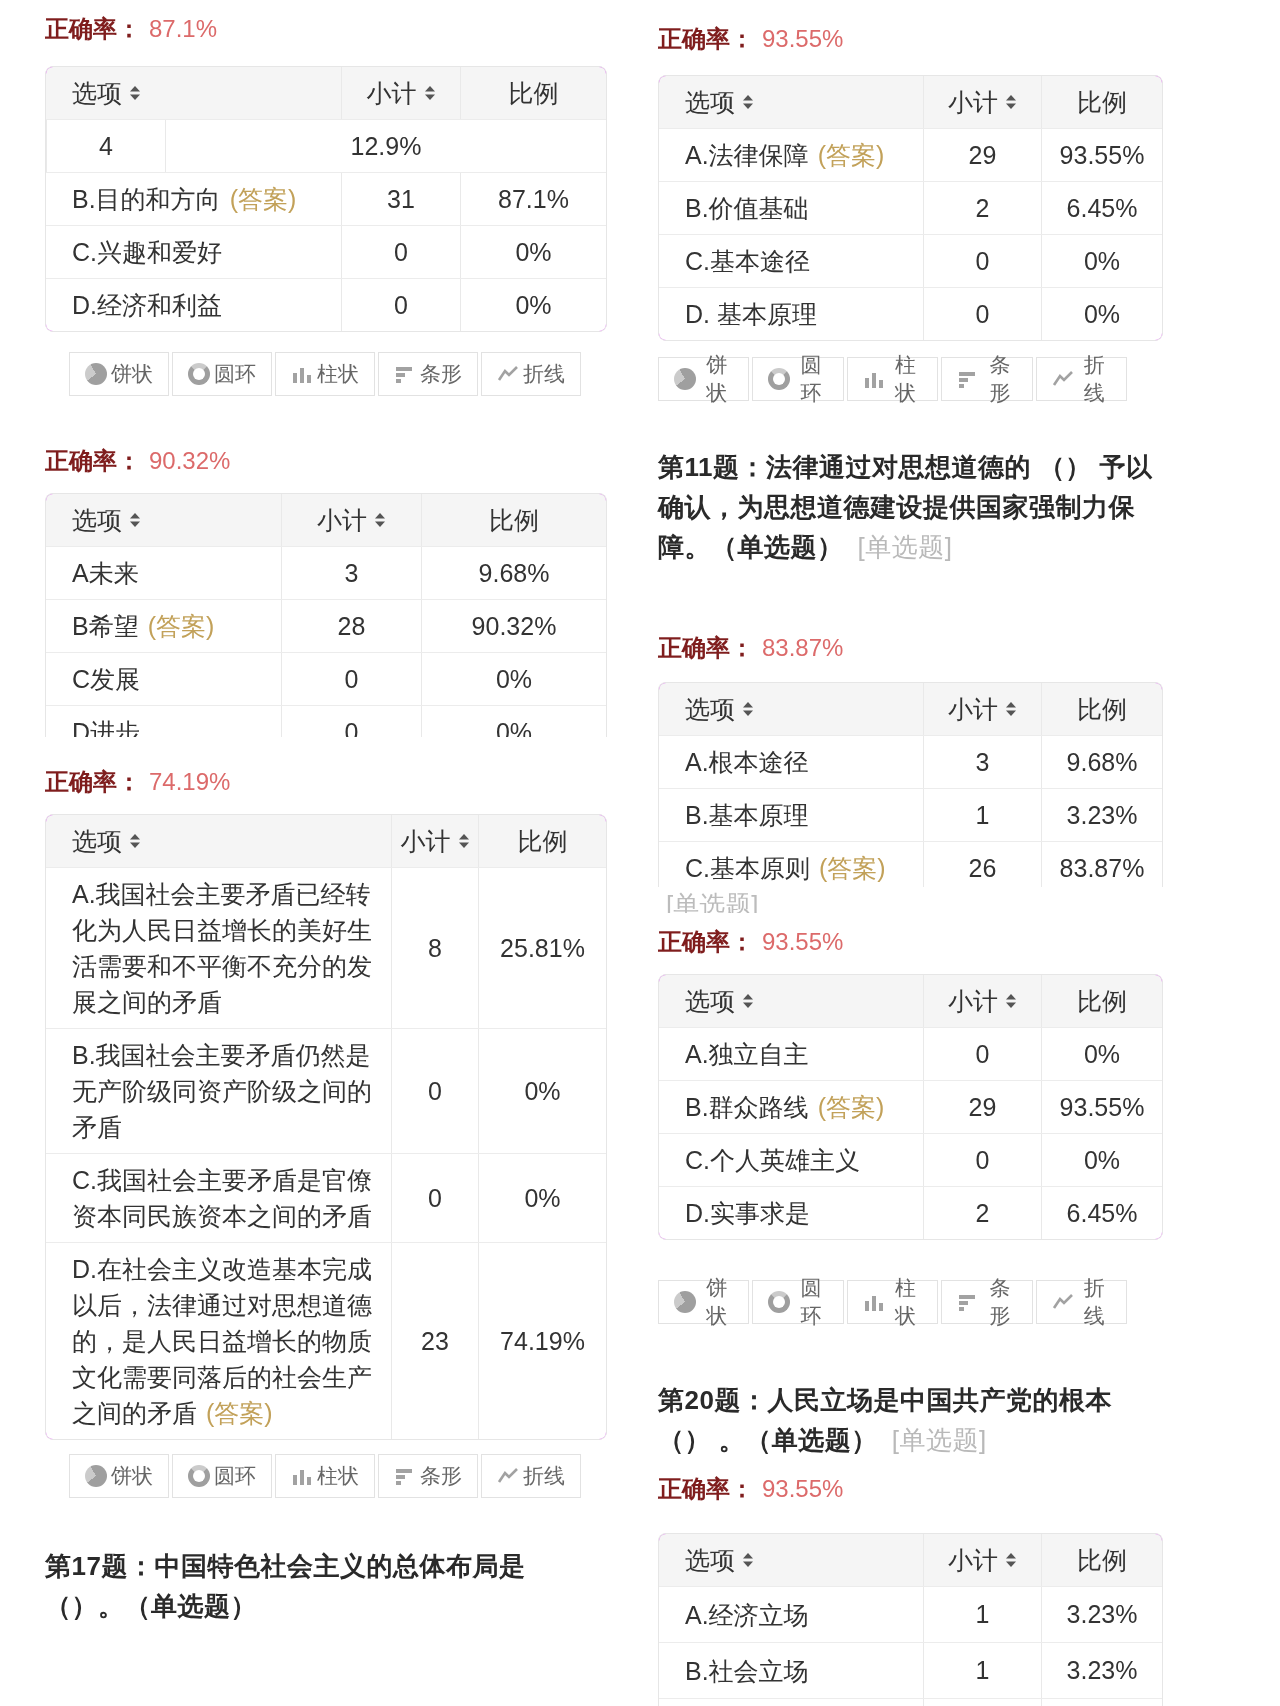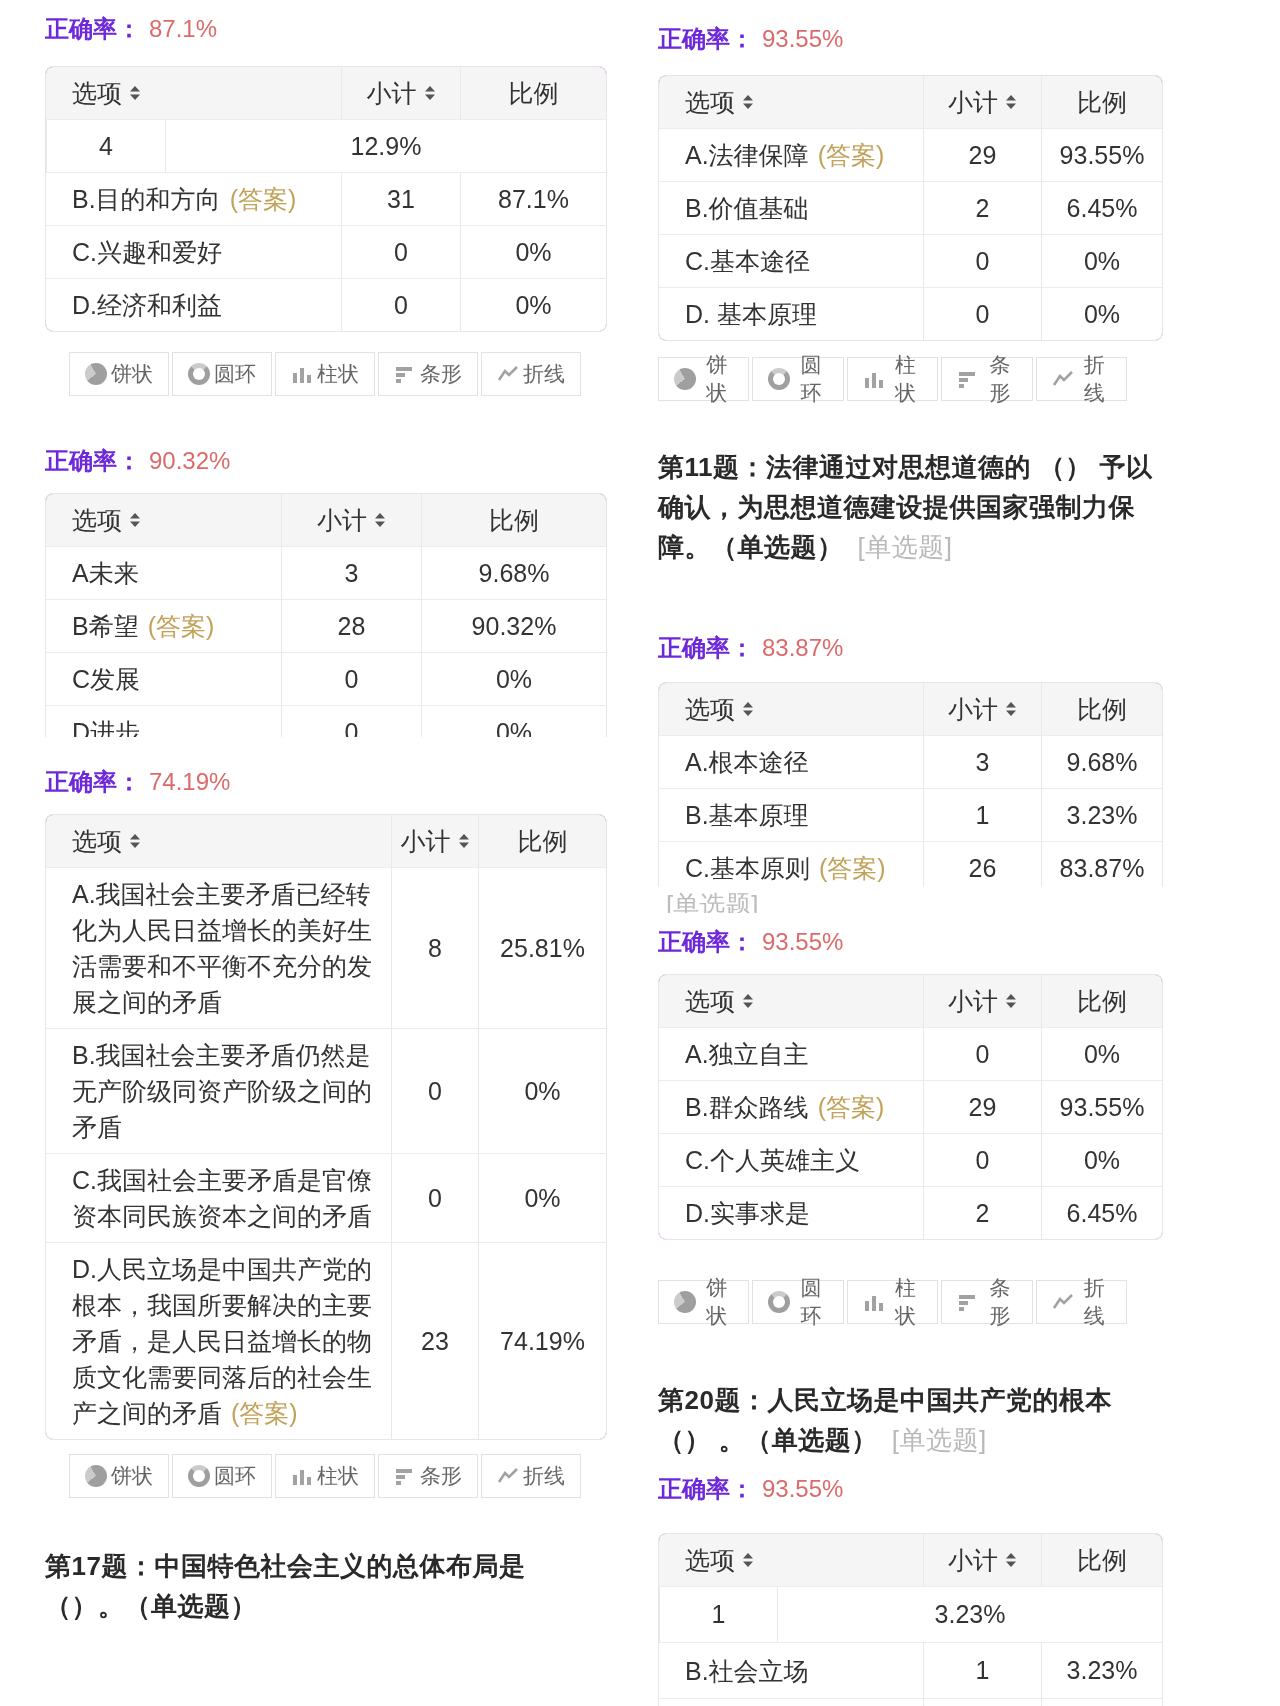--- a/index.html
+++ b/index.html
@@ -3,21 +3,21 @@
 <meta charset="utf-8">
 <style>
   * { box-sizing: border-box; margin: 0; padding: 0; }
   html,body { width:1280px; height:1706px; background:#fff; overflow:hidden;
     font-family:"Liberation Sans", sans-serif; }
   .col { position:absolute; top:0; }
   .col-left  { left:45px;  width:562px; }
   .col-right { left:658px; width:505px; }
 
   .acc { font-size:24px; line-height:29px; }
-  .acc-label { font-weight:bold; color:#6d28d9; }
+  .acc-label { font-weight:bold; color:#7f1d1d; }
   .acc-val { color:#dc6a6a; margin-left:8px; }
 
   .q { font-size:26px; font-weight:600; color:#2a2a2a; line-height:40px; letter-spacing:.5px; }
   .tag { color:#b9b9b9; font-weight:400; margin-left:14px; }
 
   .tbl { border:1px solid #e6e6e6; border-radius:8px; background:#d946ef;
          font-size:25px; color:#333; overflow:hidden; width:100%; }
   .tbl.cut { border-bottom:none; border-bottom-left-radius:0; border-bottom-right-radius:0; }
   .thead { display:flex; background:#f5f5f5; }
   .th, .td { display:flex; align-items:center; min-height:52px; }
@@ -232,21 +232,21 @@
       </div>
     <div class="tr">
         <div class="td opt">
           <div class="optwrap"><span>C.我国社会主要矛盾是官僚资本同民族资本之间的矛盾</span></div>
         </div>
         <div class="td cnt">0</div>
         <div class="td pct">0%</div>
       </div>
     <div class="tr">
         <div class="td opt">
-          <div class="optwrap"><span>D.人民立场是中国共产党的根本，我国所要解决的主要矛盾，是人民日益增长的物质文化需要同落后的社会生产之间的矛盾</span><span class="ans">(答案)</span></div>
+          <div class="optwrap"><span>D.在社会主义改造基本完成以后，法律通过对思想道德的，是人民日益增长的物质文化需要同落后的社会生产之间的矛盾</span><span class="ans">(答案)</span></div>
         </div>
         <div class="td cnt">23</div>
         <div class="td pct">74.19%</div>
       </div>
   </div>
 
   <div class="btns pad-l" style="margin-top:14px">
     <button class="cbtn">
         <span class="ic ic-pie"></span>
         <span>饼状</span>
@@ -538,20 +538,23 @@
           <svg class="sorticon" width="12" height="16" viewBox="0 0 12 16">
             <polygon points="6,1 11,6.5 1,6.5"></polygon>
             <polygon points="1,9.5 11,9.5 6,15"></polygon>
           </svg>
         </div>
       <div class="th pct">
           <span>比例</span>
         </div>
     </div>
     <div class="tr" style="min-height:56px">
+        <div class="td opt">
+          <div class="optwrap"><span>A.经济立场</span></div>
+        </div>
         <div class="td cnt">1</div>
         <div class="td pct">3.23%</div>
       </div>
     <div class="tr" style="min-height:56px">
         <div class="td opt">
           <div class="optwrap"><span>B.社会立场</span></div>
         </div>
         <div class="td cnt">1</div>
         <div class="td pct">3.23%</div>
       </div>

